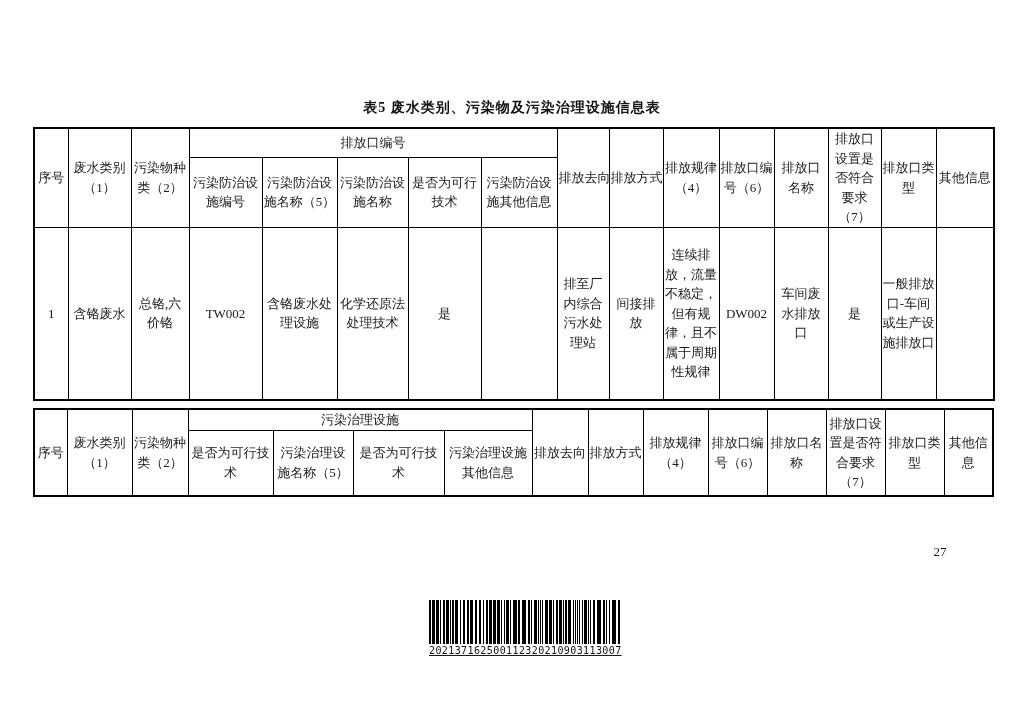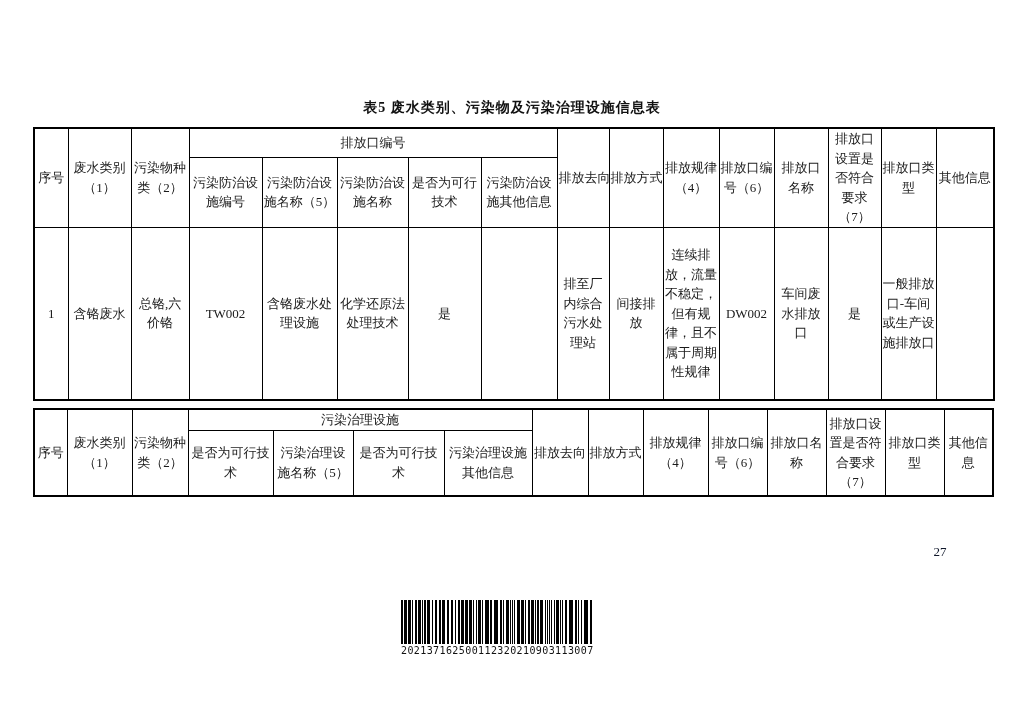--- a/index.html
+++ b/index.html
@@ -23,21 +23,21 @@
   #table1{left:33px;top:127px;width:960px;}
   #table2{left:33px;top:408px;width:959px;}
   td.dcell{padding:0 7px;line-height:1.45;}
   td.hcell2{padding:0 7px;}
   td.nowrap{white-space:nowrap;padding:0;}
   .pageno{
     position:absolute;left:920px;top:544px;font-size:13px;color:#0f172a;
     width:40px;text-align:center;
   }
   .barcode-block{
-    position:absolute;left:401px;top:600px;width:192px;
+    position:absolute;left:429px;top:600px;width:192px;text-decoration:underline;
   }
   .barcode-bars{
     height:44px;width:192px;display:flex;align-items:stretch;
   }
   .barcode-bars .bar{background:#000;height:100%;flex:0 0 auto;}
   .barcode-bars .gap{background:#fff;height:100%;flex:0 0 auto;}
   .barcode-number{
     font-family:"DejaVu Sans Mono","Liberation Mono",monospace;
     font-size:10px;letter-spacing:0.4px;color:#111;margin-top:1px;
     white-space:nowrap;

